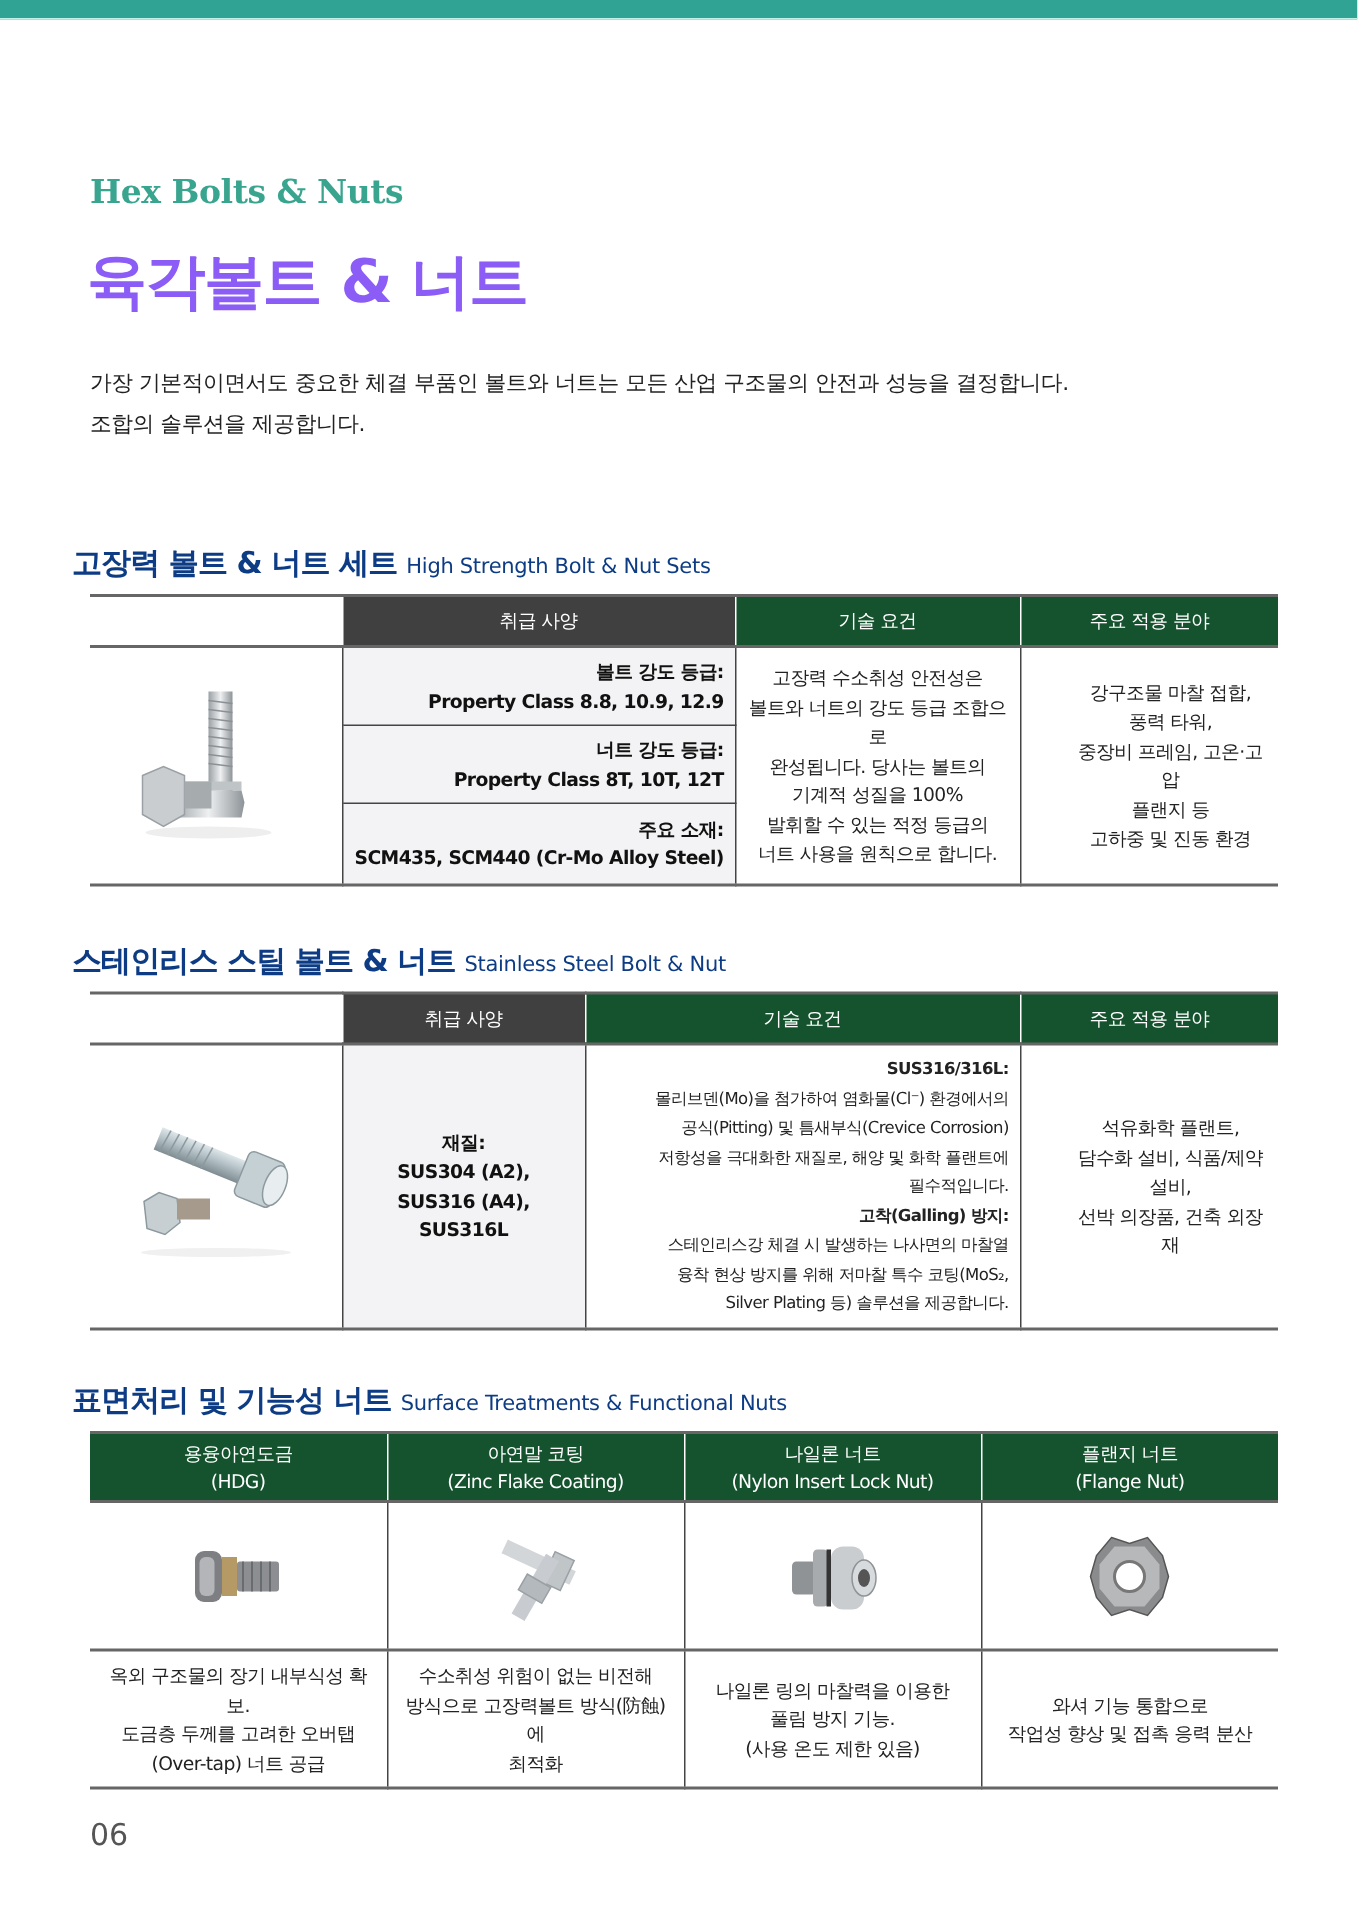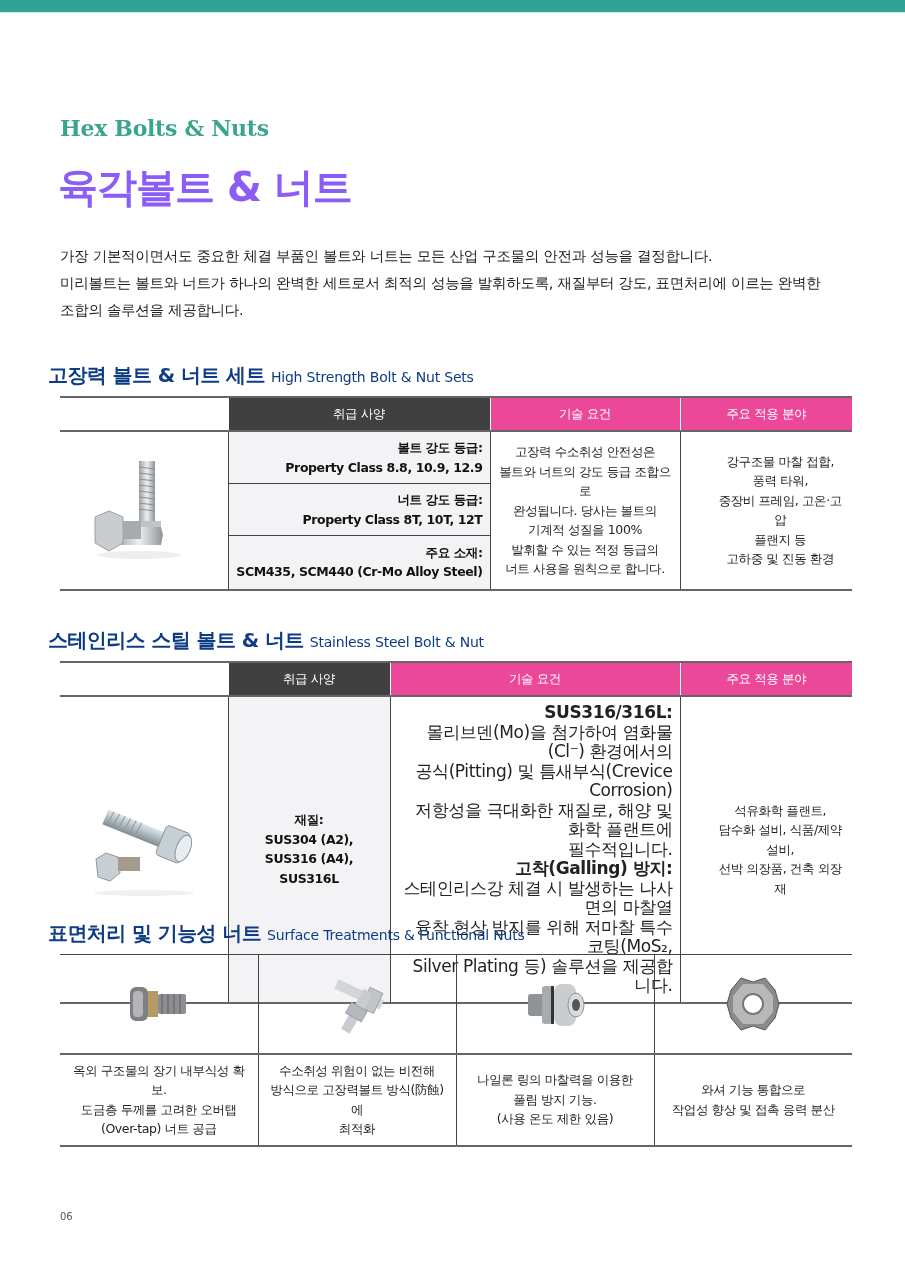--- a/index.html
+++ b/index.html
@@ -8,51 +8,50 @@
   .topbar { position: absolute; left: 0; top: 0; width: 905px; height: 13px; background: #30a394; border-bottom: 1px solid #bff2e6; }
   .eyebrow { position: absolute; left: 60px; top: 115px; font-family: "DejaVu Serif", "Liberation Serif", serif; font-weight: bold; font-size: 22px; color: #3aa58f; letter-spacing: -0.3px; }
   .title { position: absolute; left: 58px; top: 160px; font-weight: bold; font-size: 40px; color: #8b5cf6; letter-spacing: -1px; }
   .intro { position: absolute; left: 60px; top: 243px; width: 800px; font-size: 14.5px; line-height: 27px; color: #222; letter-spacing: -0.3px; }
   .intro p { white-space: nowrap; }
   .sec-title { position: absolute; left: 48px; font-size: 20px; font-weight: bold; color: #0d3c85; letter-spacing: -0.6px; white-space: nowrap; }
   .sec-title .sub { font-size: 14px; font-weight: normal; color: #0d3c85; margin-left: 6px; letter-spacing: -0.2px; }
 
   table { position: absolute; left: 60px; width: 792px; border-collapse: collapse; table-layout: fixed; }
   td, th { font-size: 12.5px; letter-spacing: -0.4px; }
-  th { height: 34px; font-weight: normal; color: #fff; background: #ec4899; border-left: 1px solid #fff; }
+  th { height: 34px; font-weight: normal; color: #fff; background: #14532d; border-left: 1px solid #fff; }
   th.green { background: #404040; }
   .t-top { border-top: 2px solid #666; border-bottom: 2px solid #666; }
   td { border: 1px solid #444; padding: 6px 7px; line-height: 19.5px; vertical-align: middle; text-align: right; }
   td.img { border-left: none; border-top: none; border-bottom: none; background: #fff; text-align: center; }
   td.spec { background: #f3f3f5; font-weight: bold; color: #111; }
   td.center { text-align: center; }
   td.last { border-right: none; padding-left: 35px; }
   .bold { font-weight: bold; }
 
   .t3 th { height: 46px; line-height: 19px; }
   .t3 td { text-align: center; }
   .t3 td.pic { height: 99px; }
   .t3 td.desc { height: 83px; }
   .t3 td:first-child { border-left: none; }
   .t3 td:last-child { border-right: none; }
 
-  .page-num { position: absolute; left: 60px; top: 1211px; font-size: 10px; color: #555; }
+  .page-num { position: absolute; left: 60px; top: 1211px; font-size: 20px; color: #555; }
   svg { display: inline-block; vertical-align: middle; }
 </style>
 </head>
 <body>
 
 <div class="topbar"></div>
 
 <div class="eyebrow">Hex Bolts &amp; Nuts</div>
 <h1 class="title">육각볼트 &amp; 너트</h1>
 
 <div class="intro">
   <p>가장 기본적이면서도 중요한 체결 부품인 볼트와 너트는 모든 산업 구조물의 안전과 성능을 결정합니다.</p>
-  <p>미리볼트는 볼트와 너트가 하나의 완벽한 세트로서 최적의 성능을 발휘하도록, 재질부터 강도, 표면처리에 이르는 완벽한</p>
   <p>조합의 솔루션을 제공합니다.</p>
 </div>
 
 <div class="sec-title" style="top:362px;">
   <span>고장력 볼트 &amp; 너트 세트</span><span class="sub">High Strength Bolt &amp; Nut Sets</span>
 </div>
 
 <table style="top:396px;">
   <colgroup>
       <col style="width:168px">
@@ -175,21 +174,21 @@
         <rect x="34" y="58" width="22" height="14" fill="#a59a8c"></rect>
         <ellipse cx="60" cy="94" rx="50" ry="3" fill="#f0f0f0"></ellipse>
       </svg>
     </td>
     <td class="spec center">
       <div>재질:</div>
       <div>SUS304 (A2),</div>
       <div>SUS316 (A4),</div>
       <div>SUS316L</div>
     </td>
-    <td style="font-size:17px;">
+    <td style="font-size:11px;">
       <div class="bold">SUS316/316L:</div>
       <div>몰리브덴(Mo)을 첨가하여 염화물(Cl⁻) 환경에서의</div>
       <div>공식(Pitting) 및 틈새부식(Crevice Corrosion)</div>
       <div>저항성을 극대화한 재질로, 해양 및 화학 플랜트에</div>
       <div>필수적입니다.</div>
       <div class="bold">고착(Galling) 방지:</div>
       <div>스테인리스강 체결 시 발생하는 나사면의 마찰열</div>
       <div>융착 현상 방지를 위해 저마찰 특수 코팅(MoS₂,</div>
       <div>Silver Plating 등) 솔루션을 제공합니다.</div>
     </td>
@@ -207,20 +206,38 @@
 </div>
 
 <table class="t3" style="top:954px;">
   <colgroup>
       <col style="width:198px">
       <col style="width:198px">
       <col style="width:198px">
       <col style="width:198px">
     </colgroup>
   <tbody>
+      <tr class="t-top">
+    <th style="border-left:none;">
+      <div>용융아연도금</div>
+      <div>(HDG)</div>
+    </th>
+    <th>
+      <div>아연말 코팅</div>
+      <div>(Zinc Flake Coating)</div>
+    </th>
+    <th>
+      <div>나일론 너트</div>
+      <div>(Nylon Insert Lock Nut)</div>
+    </th>
+    <th>
+      <div>플랜지 너트</div>
+      <div>(Flange Nut)</div>
+    </th>
+  </tr>
   <tr style="border-bottom:2px solid #666;">
     <td class="pic">
       <svg width="70" height="50" viewBox="0 0 70 50">
         <rect x="6" y="8" width="18" height="34" rx="6" fill="#7d7f82"></rect>
         <rect x="9" y="12" width="10" height="26" rx="4" fill="#b3b5b8"></rect>
         <rect x="24" y="12" width="10" height="26" fill="#b59a66"></rect>
         <rect x="34" y="15" width="28" height="20" rx="2" fill="#8c8e91"></rect>
         <g stroke="#5e6063" stroke-width="1">
               <line x1="38" y1="15" x2="38" y2="35"></line>
               <line x1="44" y1="15" x2="44" y2="35"></line>

